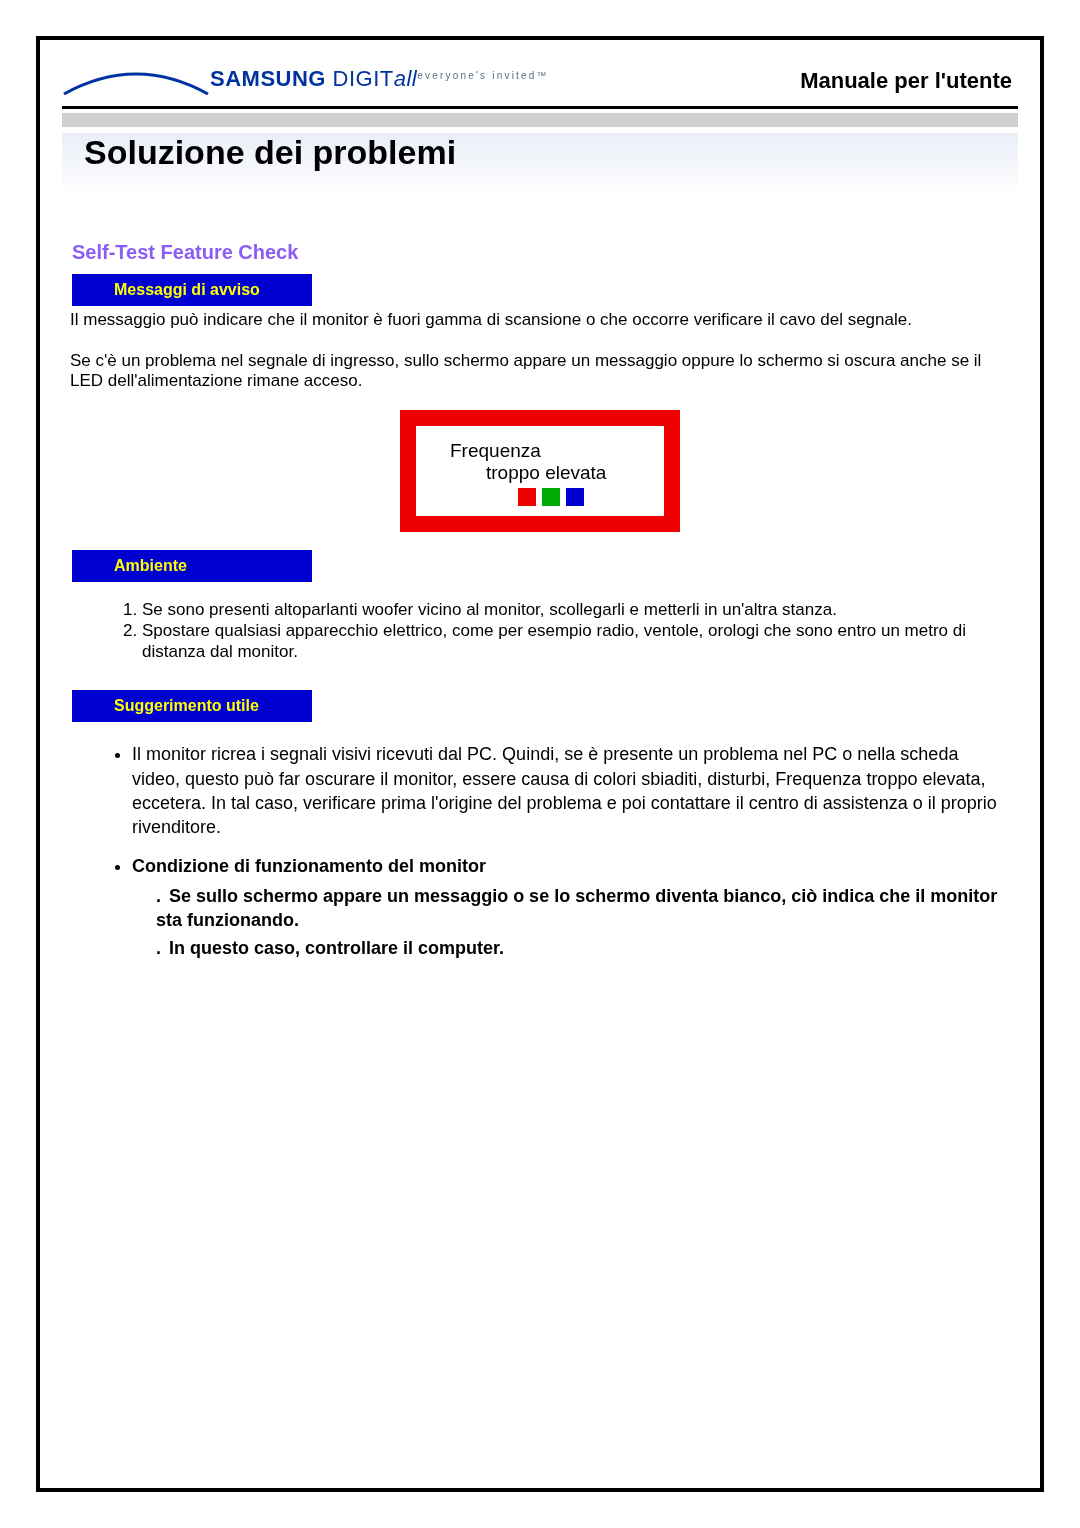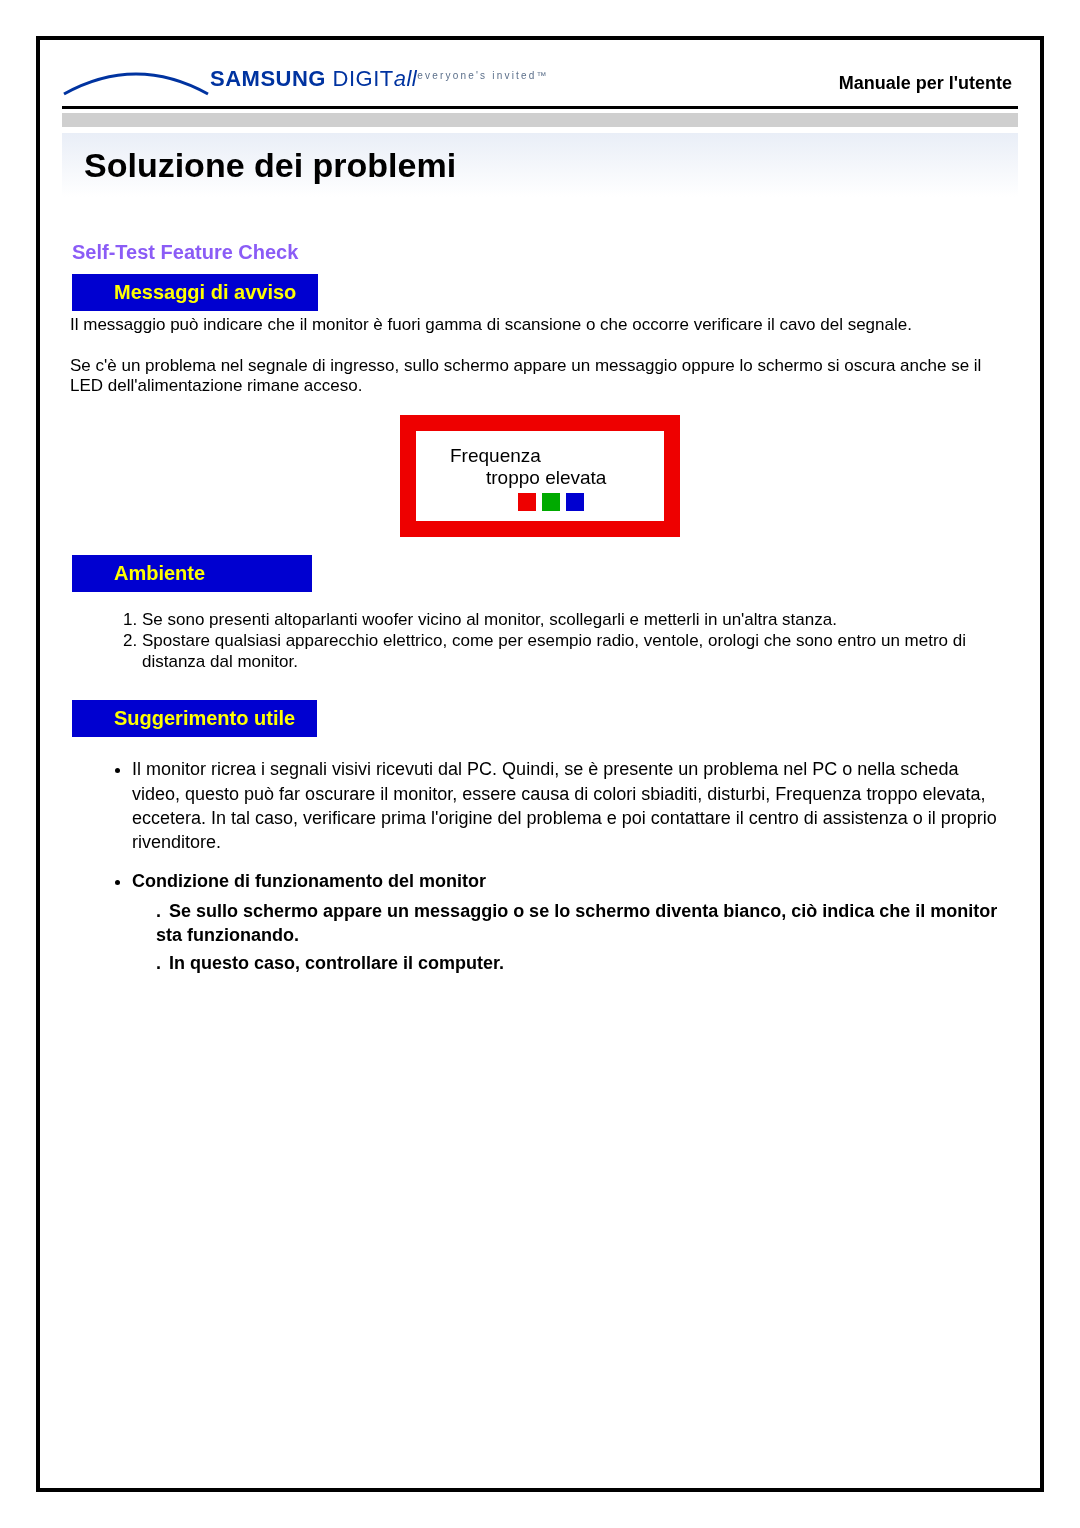--- a/index.html
+++ b/index.html
@@ -27,47 +27,46 @@
     padding-bottom: 6px;
   }
   .logo { display: flex; align-items: flex-start; }
   .logo-arc {
     width: 148px; height: 28px; position: relative;
   }
   .logo-arc svg { position: absolute; top: 0; left: 0; }
   .logo-main { font-size: 22px; font-weight: bold; color: #0033a0; letter-spacing: 0.5px; line-height: 1; }
   .logo-main .ital { font-style: italic; font-weight: normal; }
   .logo-sub { font-size: 10px; color: #5b6f8a; letter-spacing: 2.2px; margin-top: 2px; }
-  .header-title { font-size: 18px; font-weight: bold; margin-bottom: 2px; padding-right: 6px; }
+  .header-title { font-size: 22px; font-weight: bold; margin-bottom: 2px; padding-right: 6px; }
   .rule-thin { height: 3px; background: #000; margin-top: 4px; }
   .rule-gray { height: 14px; background: #cfcfcf; margin-top: 4px; }
   .title-band {
     height: 64px;
     background: linear-gradient(to bottom, #e9eef7 0%, #ffffff 100%);
     margin-top: 6px;
     display: flex;
-    align-items: center;
     padding-left: 22px;
   }
   .title-band h1 { font-size: 34px; font-weight: bold; }
   .content { padding: 0 0 0 0; }
   .section-label {
     margin-top: 44px;
     margin-left: 10px;
     margin-bottom: 10px;
     font-size: 20px;
     font-weight: bold;
     color: #8b5cf6;
   }
   .bluebar {
     display: inline-block;
     background: #0000d0;
     color: #ffff00;
     font-weight: bold;
-    font-size: 20px;
+    font-size: 16px;
     padding: 7px 22px 7px 42px;
     margin-left: 10px;
     min-width: 240px;
   }
   .para {
     font-size: 17px;
     line-height: 1.22;
     margin: 20px 8px 0 8px;
   }
   .ol {

